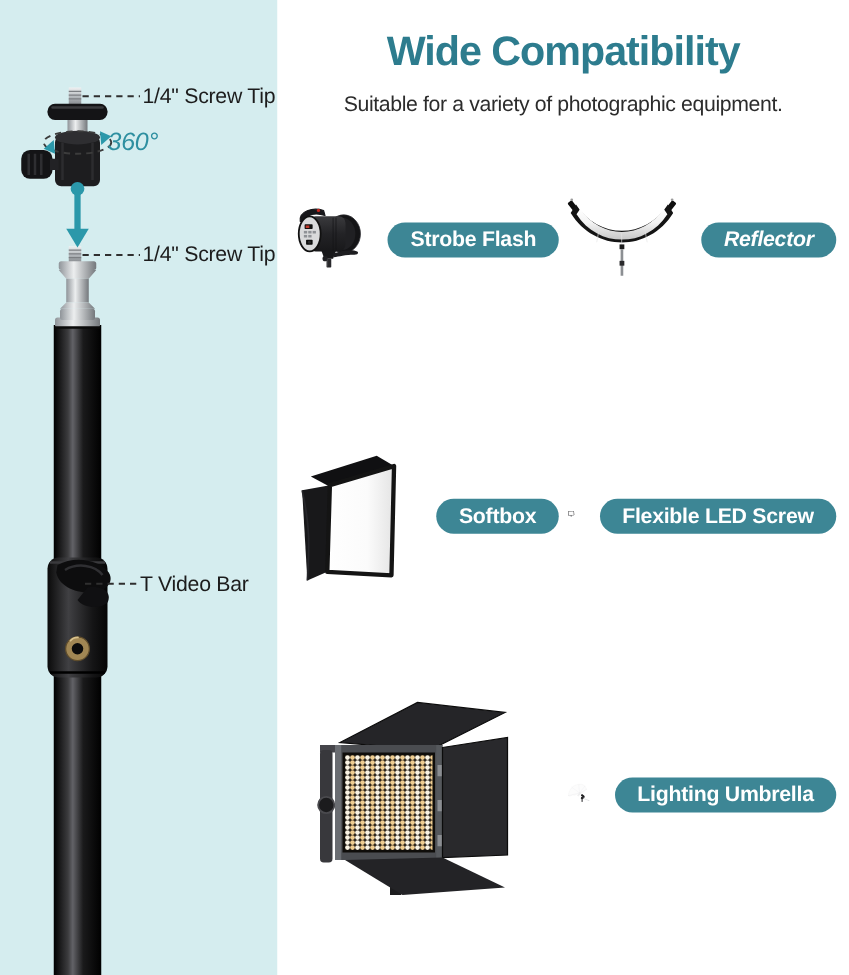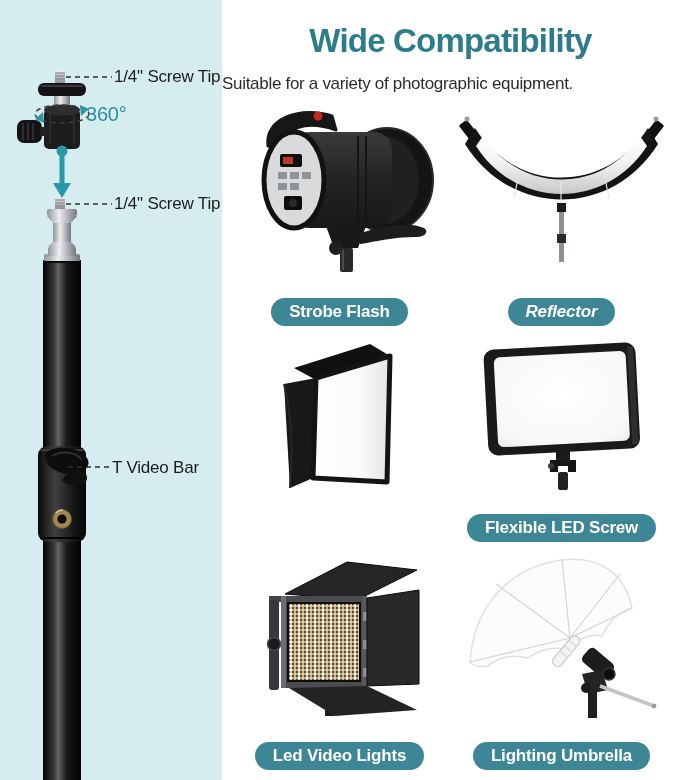--- a/index.html
+++ b/index.html
@@ -19,24 +19,24 @@
   .rotation-label{
     position:absolute;font-size:20px;color:var(--accent-teal,#2e8fa0);letter-spacing:-0.2px;
   }
   
   .right-panel{position:absolute;left:222px;top:0;width:457px;height:780px;background:#fff;}
   .page-title{
     position:absolute;top:22px;left:0;width:100%;text-align:center;
     font-size:33px;font-weight:bold;color:var(--title,#2d7c8e);letter-spacing:-0.8px;
   }
   .page-subtitle{
-    position:absolute;top:74px;left:0;width:100%;text-align:left;
+    position:absolute;top:74px;left:0;width:100%;text-align:center;
     font-size:17px;color:#2c2c2c;letter-spacing:-0.3px;
   }
-  .cell{position:absolute;display:flex;flex-direction:column;align-items:center;gap:20px;}
+  .cell{position:absolute;display:flex;flex-direction:row;align-items:center;gap:20px;}
   .cell .fig{display:block;}
   .pill{
     margin-top:4px;display:inline-block;background:var(--pill,#3d8695);color:#fff;
     font-size:17px;font-weight:bold;letter-spacing:-0.2px;
     padding:4px 18px;border-radius:16px;white-space:nowrap;
   }
   #cell-strobe   {left:10px; top:106px;width:215px;}
   #cell-reflector{left:232px;top:106px;width:215px;font-style:italic;}
   #cell-softbox  {left:10px; top:332px;width:215px;}
   #cell-flexled  {left:232px;top:332px;width:215px;}
@@ -128,21 +128,21 @@
       </g>
 
       <g stroke="#2f2f2f" stroke-width="1.6" stroke-dasharray="5 4">
         <line x1="66" y1="77" x2="112" y2="77"></line>
         <line x1="66" y1="204" x2="112" y2="204"></line>
         <line x1="68" y1="467" x2="110" y2="467"></line>
       </g>
     </svg>
 
     <span class="diagram-label" style="left:114px;top:67px;">1/4" Screw Tip</span>
-    <span class="rotation-label" style="left:86px;top:103px;">360°</span>
+    <span class="rotation-label" style="left:86px;top:103px;font-style:italic;">360°</span>
     <span class="diagram-label" style="left:114px;top:194px;">1/4" Screw Tip</span>
     <span class="diagram-label" style="left:112px;top:458px;">T Video Bar</span>
   </div>
 
   <div class="right-panel">
     <div class="page-title">Wide Compatibility</div>
     <div class="page-subtitle">Suitable for a variety of photographic equipment.</div>
 
     <div class="cell" id="cell-strobe">
       <svg class="fig" width="200" height="168" viewBox="0 0 200 168">
@@ -213,20 +213,23 @@
             <stop offset="0" stop-color="#ffffff"></stop>
               <stop offset="0.6" stop-color="#fbfbfb"></stop>
               <stop offset="1" stop-color="#e4e4e4"></stop>
           </linearGradient>
         </defs>
         <polygon points="24,36 100,12 120,24 46,48" fill="#101012"></polygon>
         <polygon points="14,52 46,46 43,146 20,156" fill="#18181a"></polygon>
         <path d="M14,52 C24,96 22,120 20,156" stroke="#26262a" stroke-width="2" fill="none"></path>
         <polygon points="46,46 120,24 117,150 43,146" fill="url(#sbFront)" stroke="#141414" stroke-width="5" stroke-linejoin="round"></polygon>
       </svg>
+      <div class="pill">
+        <span>Softbox</span>
+      </div>
     </div>
 
     <div class="cell" id="cell-flexled">
       <svg class="fig" width="180" height="158" viewBox="0 0 180 158">
         <defs>
           <radialGradient id="ledPanel" cx="0.5" cy="0.45" r="0.8">
             <stop offset="0" stop-color="#ffffff"></stop>
               <stop offset="0.75" stop-color="#f7f7f7"></stop>
               <stop offset="1" stop-color="#e8e8e8"></stop>
           </radialGradient>
@@ -268,23 +271,20 @@
         <rect x="44" y="48" width="70" height="76" fill="url(#leds)"></rect>
         <rect x="118" y="56" width="6" height="9" fill="#8b8e92"></rect>
           <rect x="118" y="84" width="6" height="9" fill="#8b8e92"></rect>
           <rect x="118" y="112" width="6" height="9" fill="#8b8e92"></rect>
         <rect x="76" y="132" width="16" height="12" fill="#222"></rect>
         <rect x="80" y="142" width="9" height="18" fill="#1d1d1f"></rect>
         <circle cx="71" cy="140" r="5" fill="#333"></circle>
         <polygon points="122,42 174,34 174,128 122,130" fill="#29292c" stroke="#0b0b0b" stroke-width="1"></polygon>
         <polygon points="44,132 122,130 172,154 90,160" fill="#232326"></polygon>
       </svg>
-      <div class="pill">
-        <span>Led Video Lights</span>
-      </div>
     </div>
 
     <div class="cell" id="cell-umbrella">
       <svg class="fig" width="200" height="168" viewBox="0 0 200 168">
         <path d="M8,112 C12,52 52,16 100,10 C142,5 164,28 170,58
                  Q150,64 140,86 Q122,82 106,100 Q86,94 66,108 Q42,102 26,116 Q14,118 8,112 Z" fill="#fcfcfc" stroke="#e0e0e0" stroke-width="1.5"></path>
         <g stroke="#d4d4d6" stroke-width="1.2">
           <line x1="108" y1="88" x2="8" y2="112"></line>
           <line x1="108" y1="88" x2="34" y2="34"></line>
           <line x1="108" y1="88" x2="100" y2="10"></line>

